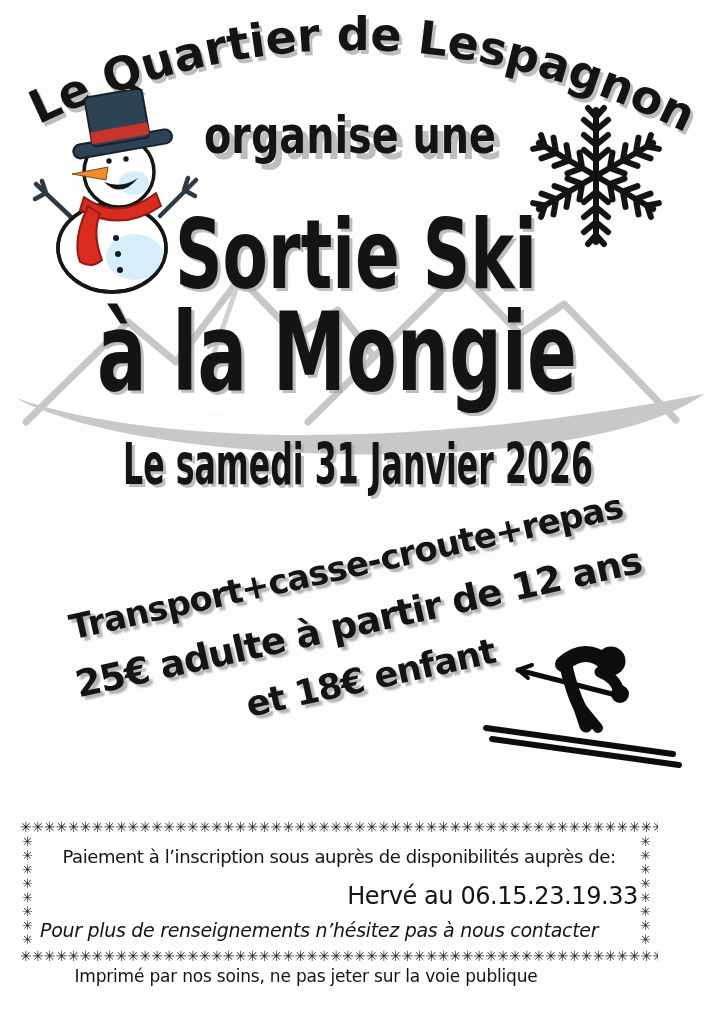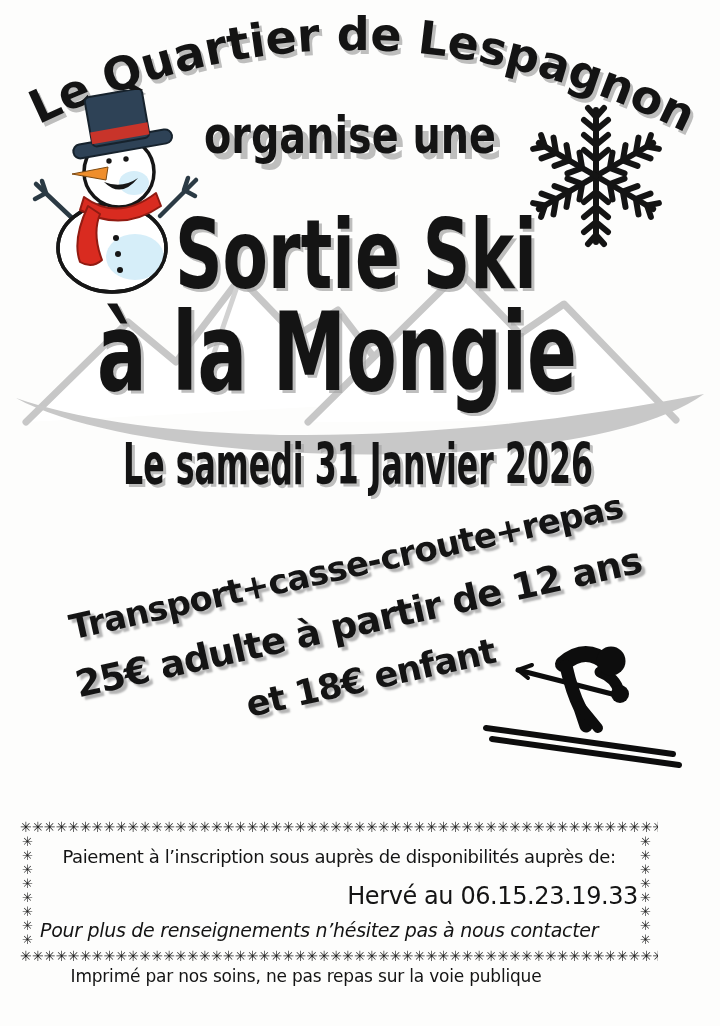--- a/index.html
+++ b/index.html
@@ -200,15 +200,15 @@
   <div class="abs payment-box">
     <div class="ast ast-row top">✳✳✳✳✳✳✳✳✳✳✳✳✳✳✳✳✳✳✳✳✳✳✳✳✳✳✳✳✳✳✳✳✳✳✳✳✳✳✳✳✳✳✳✳✳✳✳✳✳✳✳✳✳✳✳✳✳✳✳✳✳✳✳✳✳✳</div>
     <div class="ast ast-col left">✳✳✳✳✳✳✳✳</div>
     <div class="ast ast-col right">✳✳✳✳✳✳✳✳</div>
     <div class="payment-line1">Paiement à l’inscription sous auprès de disponibilités auprès de:</div>
     <div class="payment-contact">Hervé au 06.15.23.19.33</div>
     <div class="payment-line2">Pour plus de renseignements n’hésitez pas à nous contacter</div>
     <div class="ast ast-row bottom">✳✳✳✳✳✳✳✳✳✳✳✳✳✳✳✳✳✳✳✳✳✳✳✳✳✳✳✳✳✳✳✳✳✳✳✳✳✳✳✳✳✳✳✳✳✳✳✳✳✳✳✳✳✳✳✳✳✳✳✳✳✳✳✳✳✳</div>
   </div>
 
-  <div class="abs footer-note">Imprimé par nos soins, ne pas repas sur la voie publique</div>
+  <div class="abs footer-note">Imprimé par nos soins, ne pas jeter sur la voie publique</div>
 
 </div>
 
 </body></html>

